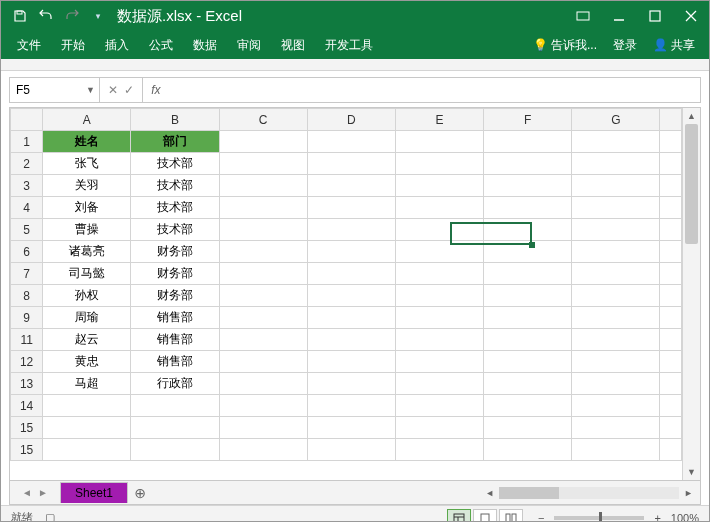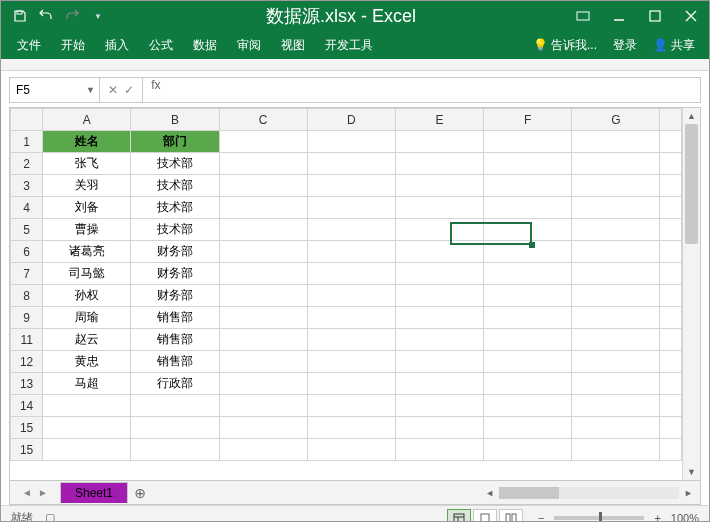--- a/index.html
+++ b/index.html
@@ -1,33 +1,33 @@
 <!DOCTYPE html>
 <html><head>
 <meta charset="utf-8">
 <style>
 *{box-sizing:border-box;margin:0;padding:0;font-family:"Microsoft YaHei",Arial,sans-serif}
 body{width:710px;height:522px;background:#fff;border:1px solid #999;overflow:hidden;font-size:12px}
 .titlebar{background:#0f7a3f;height:30px;display:flex;align-items:center;color:#fff}
 .qat{display:flex;align-items:center;gap:4px;padding:0 8px}
 .qat .ico{width:22px;height:22px;display:flex;align-items:center;justify-content:center;cursor:pointer}
-.title-center{flex:1;text-align:center;font-size:18px}
+.title-center{flex:1;font-size:15px}
 .win-controls{display:flex;align-items:center}
 .win-controls .wbtn{width:36px;height:30px;display:flex;align-items:center;justify-content:center;cursor:pointer}
 .ribbon-tabs{background:#0f7a3f;height:28px;display:flex;align-items:center;color:#fff;padding:0 6px;font-size:12px}
 .ribbon-tabs .tab{padding:0 10px;height:28px;display:flex;align-items:center;cursor:pointer}
 .ribbon-tabs .spacer{flex:1}
 .ribbon-tabs .rtab{padding:0 8px;display:flex;align-items:center;gap:3px;cursor:pointer}
 .ribbon-body{height:12px;background:#f3f3f3;border-bottom:1px solid #d4d4d4}
-.namebox-row{height:26px;display:flex;align-items:flex-start;border-bottom:1px solid #d4d4d4;background:#fff;margin:6px 8px 0 8px;border:1px solid #c8c8c8}
+.namebox-row{height:26px;display:flex;align-items:center;border-bottom:1px solid #d4d4d4;background:#fff;margin:6px 8px 0 8px;border:1px solid #c8c8c8}
 .namebox{width:90px;border-right:1px solid #c8c8c8;height:100%;display:flex;align-items:center;padding:0 6px;font-size:12px;position:relative}
 .namebox .dd{position:absolute;right:4px;color:#666;font-size:9px}
 .fx-btns{display:flex;align-items:center;gap:6px;padding:0 8px;color:#888;border-right:1px solid #c8c8c8;height:100%}
 .fx-btns span{cursor:pointer}
-.fx-label{padding:0 8px;color:#666}
+.fx-label{padding:0 8px;font-style:italic;color:#666}
 .formula-input{flex:1;height:100%;border:none;outline:none;padding:0 6px;font-size:12px}
 .sheet-area{display:flex;height:374px;margin:4px 8px 0 8px;border:1px solid #c8c8c8;position:relative}
 .grid-wrap{flex:1;overflow:hidden;position:relative}
 table.grid{border-collapse:collapse;width:100%}
 table.grid th,table.grid td{border:1px solid #d4d4d4;height:22px;font-size:12px;text-align:center;background:#fff}
 table.grid th{background:#f3f3f3;font-weight:normal;color:#333}
 th.corner{width:30px;background:#f3f3f3}
 th.rowhdr{width:30px;background:#f3f3f3}
 td.hcell{background:#5aa84c !important;color:#000000;font-weight:bold}
 .col{width:82px}

